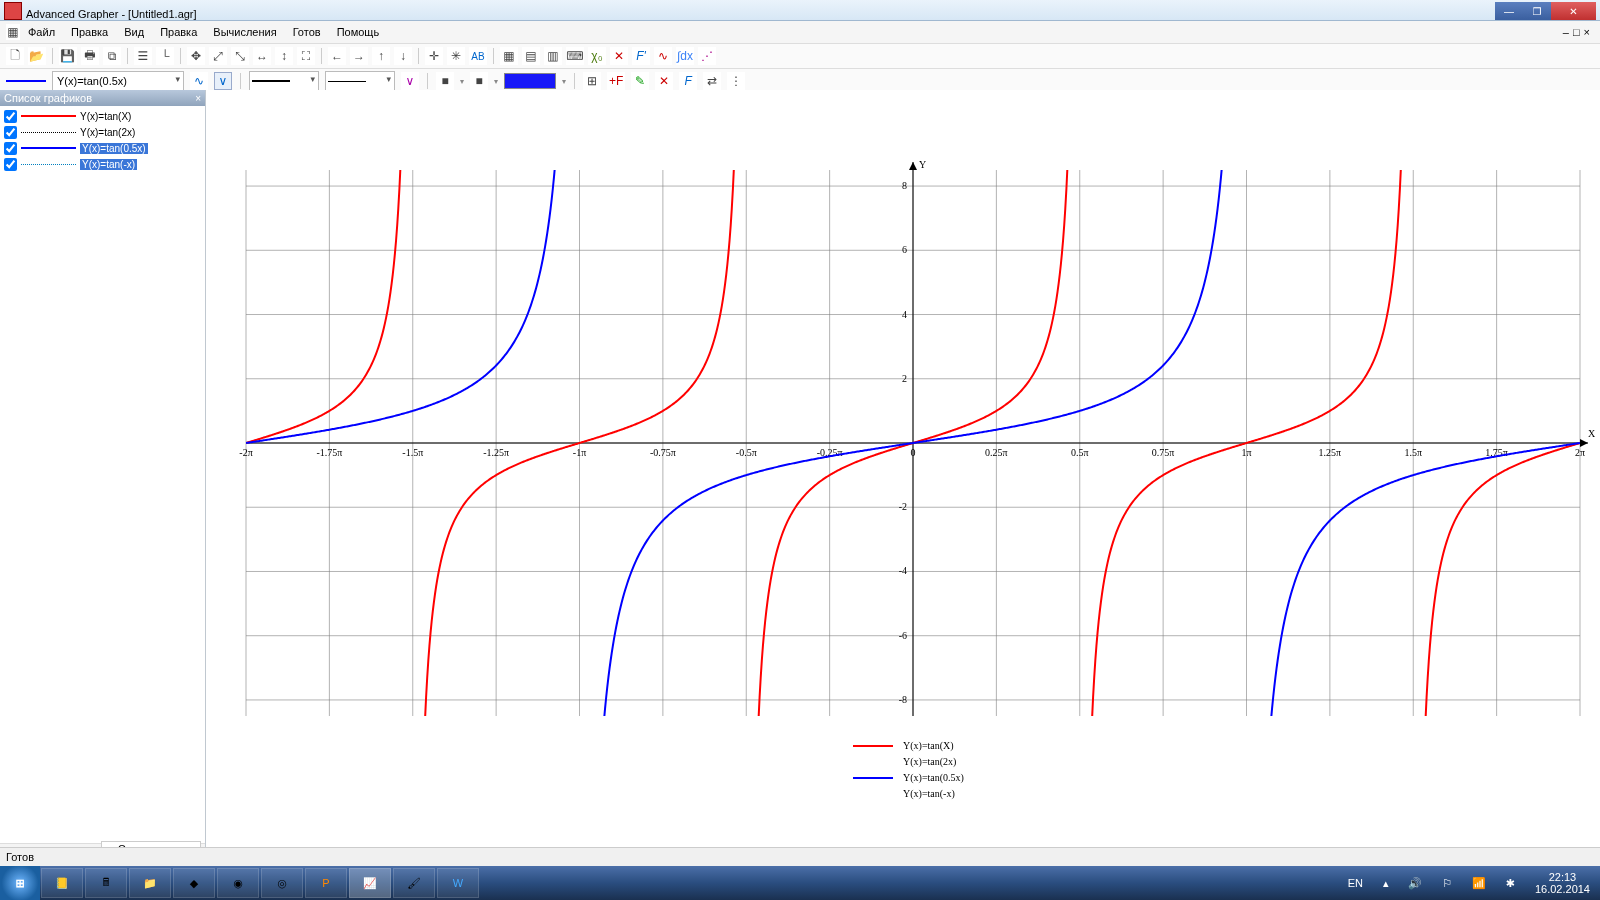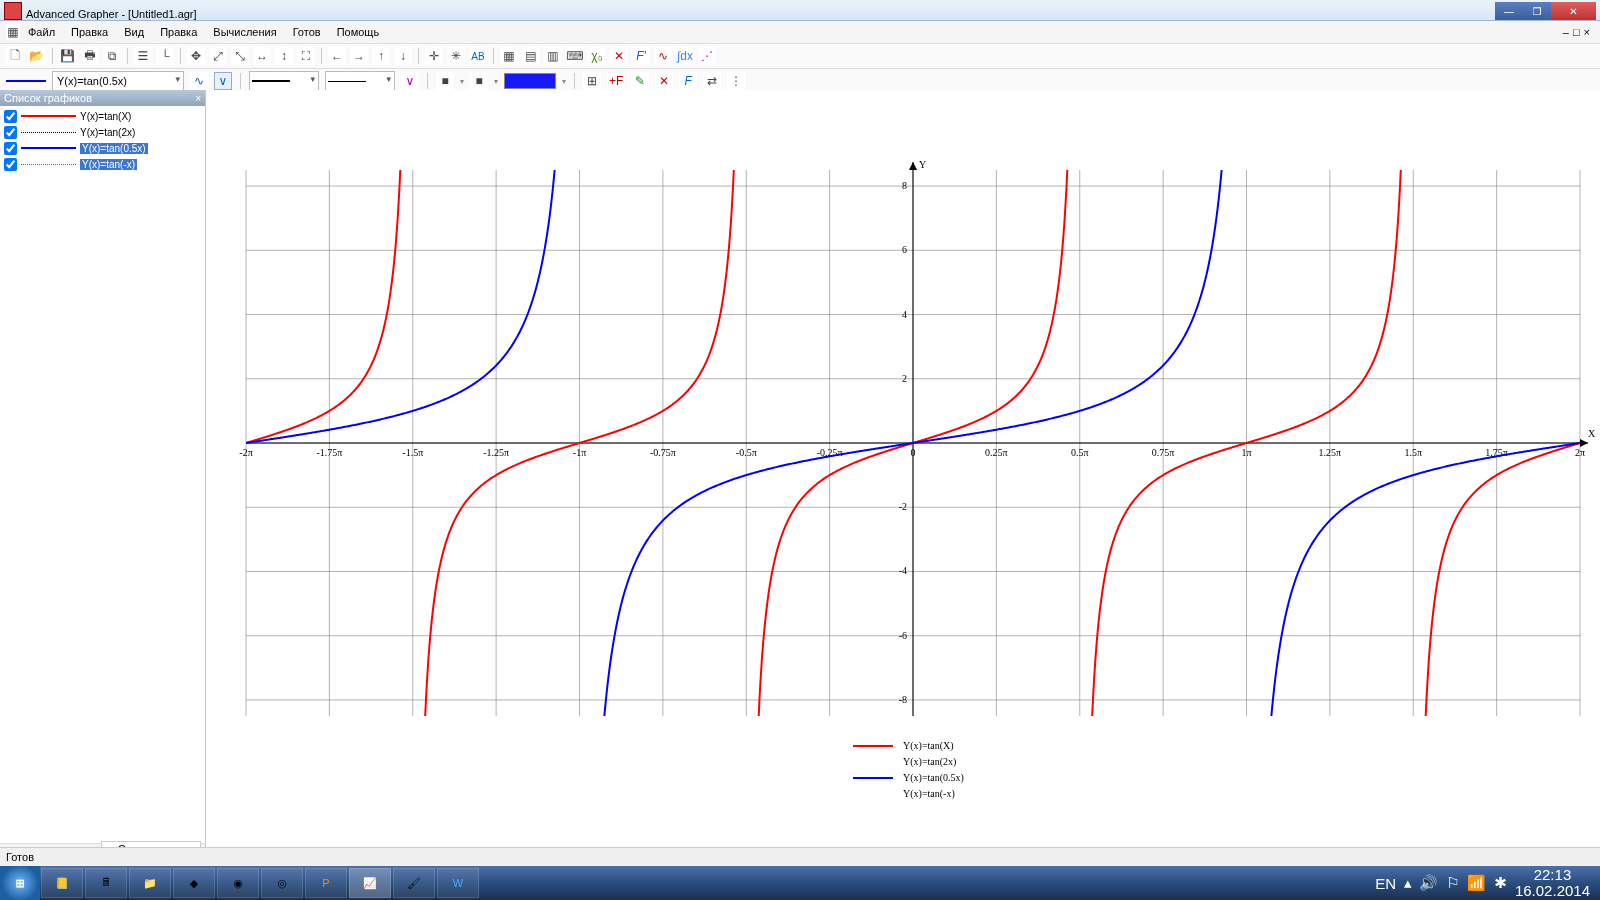--- a/index.html
+++ b/index.html
@@ -30,21 +30,21 @@
 .grow .ln{width:55px;height:0}
 .grow .lbl{font-size:10px;white-space:nowrap}
 .grow.sel .lbl{background:#3a76d8;color:#fff;padding:0 2px}
 .tabsbottom{height:22px;background:#f4f4f4;border-top:1px solid #ddd;display:flex;align-items:center;gap:6px;padding:0 4px}
 .tabb{display:flex;align-items:center;gap:3px;padding:1px 6px;border:1px solid #ccc;background:#fff;font-size:11px;cursor:default}
 .canvas{flex:1;background:#fff;position:relative}
 .statusbar{position:absolute;bottom:34px;left:0;right:0;height:18px;background:#f0f0f0;border-top:1px solid #ccc;display:flex;align-items:center;padding:0 6px;font-size:11px}
 .taskbar{position:absolute;bottom:0;left:0;right:0;height:34px;background:linear-gradient(to bottom,#4b6fa8 0%,#2a4d7f 50%,#1a3050 100%);display:flex;align-items:center;padding:0 0 0 0}
 .start{width:40px;height:34px;background:radial-gradient(circle at 50% 50%,#6fb7ff 0%,#1a5fa0 70%);display:flex;align-items:center;justify-content:center;color:#fff;font-weight:bold;cursor:default}
 .tbicon{width:40px;height:28px;margin:0 1px;background:rgba(255,255,255,0.08);display:flex;align-items:center;justify-content:center;border:1px solid rgba(255,255,255,0.15);cursor:default}
-.tray{margin-left:auto;display:flex;align-items:center;gap:8px;color:#fff;font-size:15px;padding:0 10px}
+.tray{margin-left:auto;display:flex;align-items:center;gap:20px;color:#fff;font-size:11px;padding:0 10px}
 .tray .clock{text-align:center;line-height:1.1}
 svg{display:block}
 </style>
 </head>
 <body>
 
 <div class="titlebar">
   <div class="icon"></div>
   <div class="title">Advanced Grapher - [Untitled1.agr]</div>
   <div class="winbtns">

